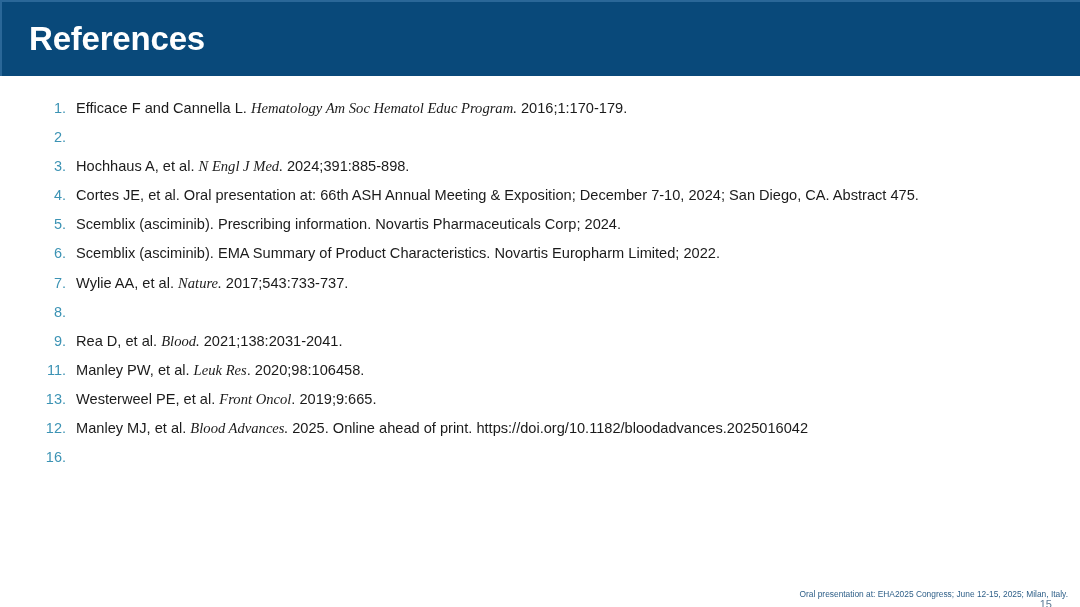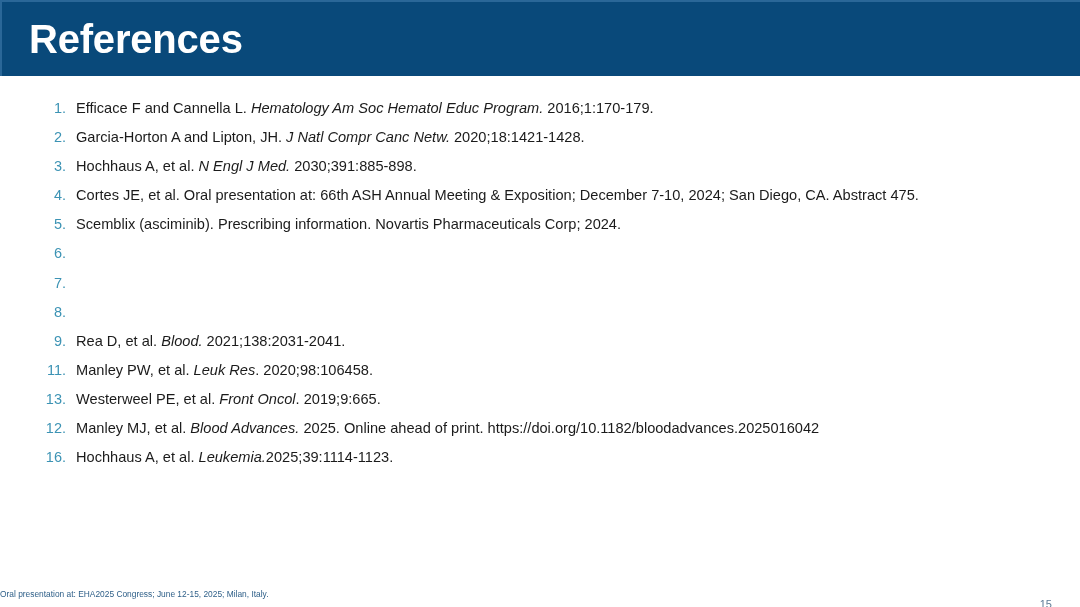--- a/index.html
+++ b/index.html
@@ -24,21 +24,21 @@
     height: 76px;
     background: #09497a;
     box-sizing: border-box;
     border-top: 2px solid #2a6798;
     border-left: 2px solid #2a6798;
   }
   #page-title {
     position: absolute;
     left: 27px;
     top: 17px;
-    font-size: 40px;
+    font-size: 33px;
     font-weight: bold;
     color: #ffffff;
     letter-spacing: -0.2px;
     line-height: 40px;
     white-space: nowrap;
   }
 
   
   #reference-list {
     position: absolute;
@@ -63,76 +63,78 @@
   }
   .ref-text {
     position: absolute;
     left: 76px;
     font-size: 14.6px;
     color: #1b1b1b;
     line-height: 29.1px;
   }
   .ref-text .it {
     font-style: italic;
+    font-family: Liberation Serif, serif;
   }
 
   
   #slide-number {
     position: absolute;
     right: 28px;
     top: 570px;
     font-size: 11px;
     color: #5d7b96;
     line-height: 14px;
     margin-top: 27px;
   }
   #footer-note {
     position: absolute;
     left: 0;
     top: 588px;
     width: 1068px;
-    text-align: left;
+    text-align: right;
     font-size: 8.4px;
     color: #2e5f88;
     line-height: 12px;
   }
 </style>
 </head>
 <body>
 
 <div id="header-band">
   <div id="page-title">References</div>
 </div>
 
 <div id="reference-list">
     <div class="reference-item">
       <div class="ref-number">1.</div>
       <div class="ref-text"><span>Efficace F and Cannella L. </span><span class="it">Hematology Am Soc Hematol Educ Program.</span><span> 2016;1:170-179.</span></div>
     </div>
     <div class="reference-item">
       <div class="ref-number">2.</div>
-      <div class="ref-text"><span>Garcia-Horton A and Lipton, JH. </span><span class="it">J Natl Compr Canc Netw.</span><span> 2020;18:1421-1428.</span></div>
     </div>
     <div class="reference-item">
       <div class="ref-number">3.</div>
-      <div class="ref-text"><span>Hochhaus A, et al. </span><span class="it">N Engl J Med.</span><span> 2030;391:885-898.</span></div>
+      <div class="ref-text"><span>Hochhaus A, et al. </span><span class="it">N Engl J Med.</span><span> 2024;391:885-898.</span></div>
     </div>
     <div class="reference-item">
       <div class="ref-number">4.</div>
       <div class="ref-text"><span>Cortes JE, et al. Oral presentation at: 66th ASH Annual Meeting &amp; Exposition; December 7-10, 2024; San Diego, CA. Abstract 475.</span><span class="it"></span><span></span></div>
     </div>
     <div class="reference-item">
       <div class="ref-number">5.</div>
       <div class="ref-text"><span>Scemblix (asciminib). Prescribing information. Novartis Pharmaceuticals Corp; 2024.</span><span class="it"></span><span></span></div>
     </div>
     <div class="reference-item">
       <div class="ref-number">6.</div>
+      <div class="ref-text"><span>Scemblix (asciminib). EMA Summary of Product Characteristics. Novartis Europharm Limited; 2022.</span><span class="it"></span><span></span></div>
     </div>
     <div class="reference-item">
       <div class="ref-number">7.</div>
+      <div class="ref-text"><span>Wylie AA, et al. </span><span class="it">Nature.</span><span> 2017;543:733-737.</span></div>
     </div>
     <div class="reference-item">
       <div class="ref-number">8.</div>
     </div>
     <div class="reference-item">
       <div class="ref-number">9.</div>
       <div class="ref-text"><span>Rea D, et al. </span><span class="it">Blood.</span><span> 2021;138:2031-2041.</span></div>
     </div>
     <div class="reference-item">
       <div class="ref-number">11.</div>
@@ -141,18 +143,17 @@
     <div class="reference-item">
       <div class="ref-number">13.</div>
       <div class="ref-text"><span>Westerweel PE, et al. </span><span class="it">Front Oncol</span><span>. 2019;9:665.</span></div>
     </div>
     <div class="reference-item">
       <div class="ref-number">12.</div>
       <div class="ref-text"><span>Manley MJ, et al. </span><span class="it">Blood Advances.</span><span> 2025. Online ahead of print. https://doi.org/10.1182/bloodadvances.2025016042</span></div>
     </div>
     <div class="reference-item">
       <div class="ref-number">16.</div>
-      <div class="ref-text"><span>Hochhaus A, et al. </span><span class="it">Leukemia.</span><span>2025;39:1114-1123.</span></div>
     </div>
   </div>
 
 <div id="slide-number">15</div>
 <div id="footer-note">Oral presentation at: EHA2025 Congress; June 12-15, 2025; Milan, Italy.</div>
 
 </body></html>

